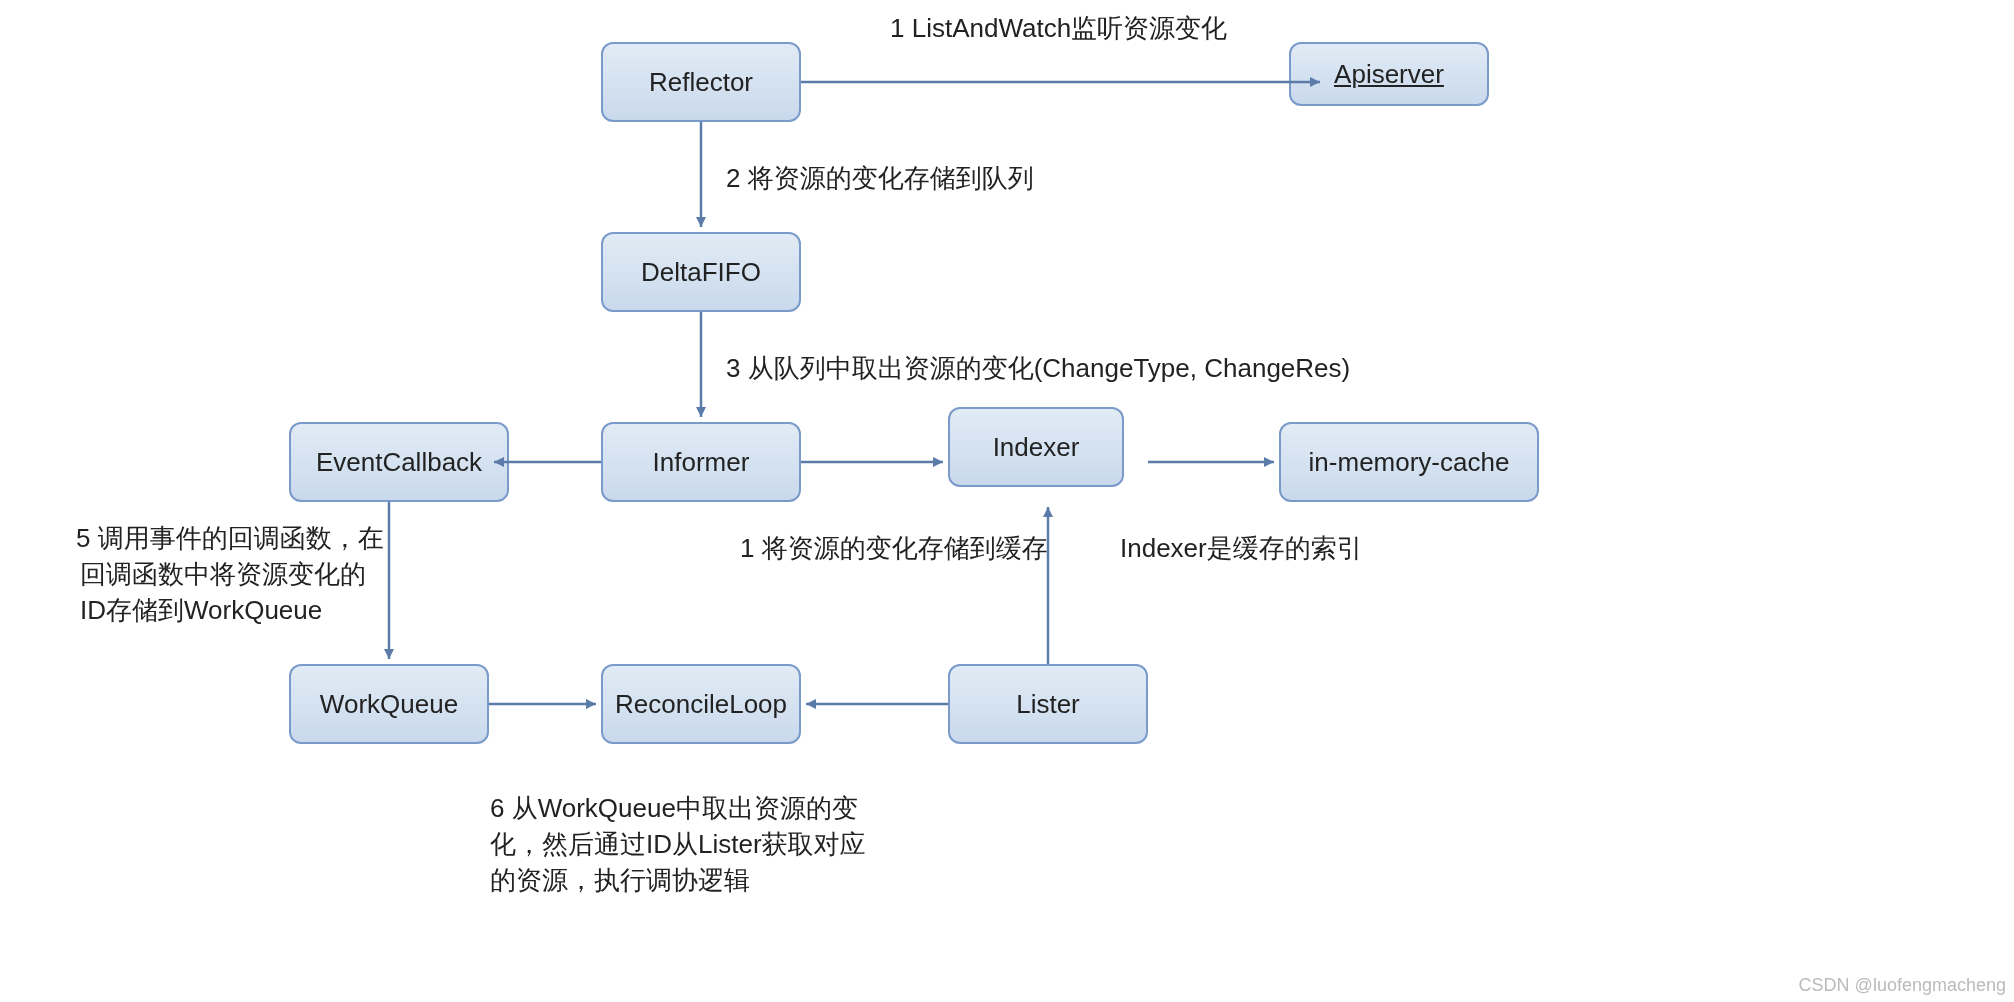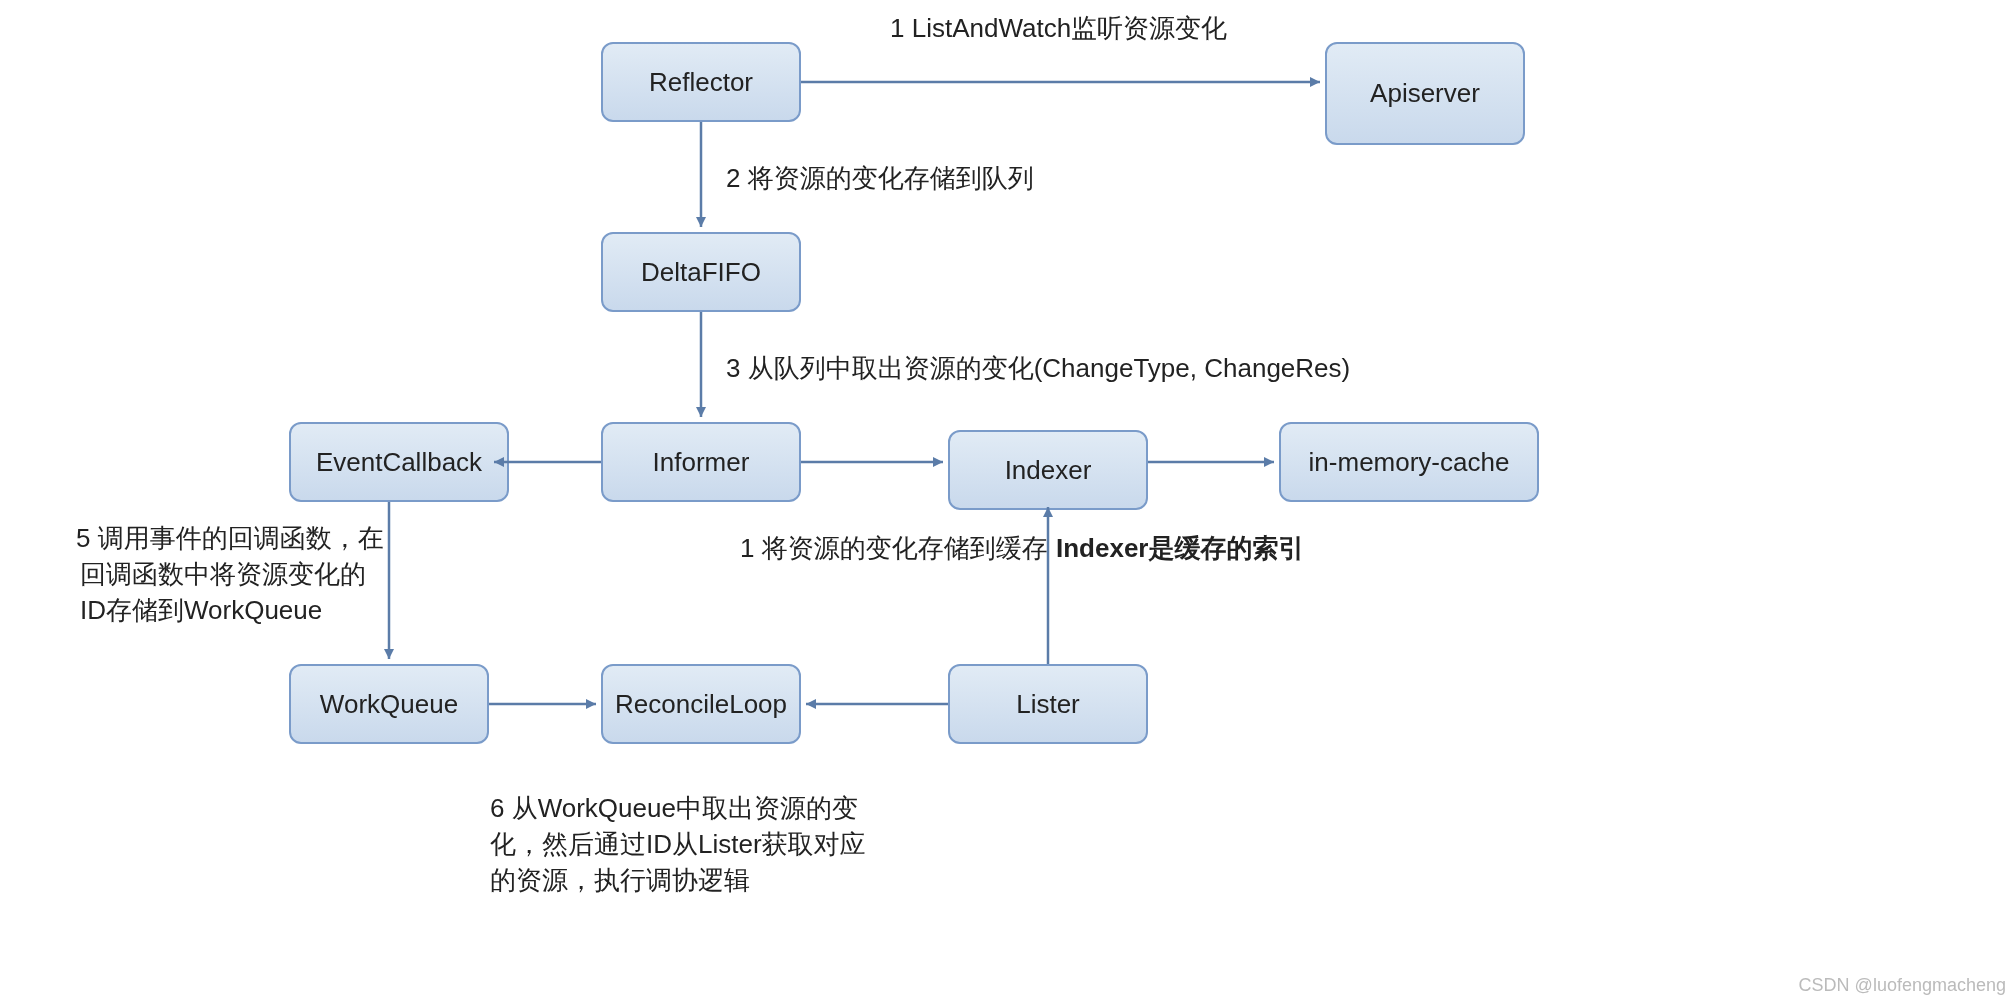--- a/index.html
+++ b/index.html
@@ -43,35 +43,35 @@
     top: 0; left: 0;
     width: 2014px;
     height: 1002px;
     pointer-events: none;
   }
 </style>
 </head>
 <body>
 
 <div class="node" style="left:601px; top:42px; width:200px; height:80px;">Reflector</div>
-<div class="node" style="left:1325px; top:42px; width:200px; height:103px;">Apiserver</div>
+<div class="node" style="left:1289px; top:42px; width:200px; height:64px;text-decoration:underline;">Apiserver</div>
 <div class="node" style="left:601px; top:232px; width:200px; height:80px;">DeltaFIFO</div>
 <div class="node" style="left:601px; top:422px; width:200px; height:80px;">Informer</div>
 <div class="node" style="left:289px; top:422px; width:220px; height:80px;">EventCallback</div>
-<div class="node" style="left:948px; top:430px; width:200px; height:80px;">Indexer</div>
+<div class="node" style="left:948px; top:407px; width:176px; height:80px;">Indexer</div>
 <div class="node" style="left:1279px; top:422px; width:260px; height:80px;">in-memory-cache</div>
 <div class="node" style="left:289px; top:664px; width:200px; height:80px;">WorkQueue</div>
 <div class="node" style="left:601px; top:664px; width:200px; height:80px;">ReconcileLoop</div>
 <div class="node" style="left:948px; top:664px; width:200px; height:80px;">Lister</div>
 
 <div class="label" style="left:890px; top:10px;">1 ListAndWatch监听资源变化</div>
 <div class="label" style="left:726px; top:160px;">2 将资源的变化存储到队列</div>
 <div class="label" style="left:726px; top:350px;text-align:right;">3 从队列中取出资源的变化(ChangeType, ChangeRes)</div>
 <div class="label" style="left:740px; top:530px;">1 将资源的变化存储到缓存</div>
-<div class="label" style="left:1056px; top:530px;font-weight:bold;">Indexer是缓存的索引</div>
+<div class="label" style="left:1120px; top:530px;">Indexer是缓存的索引</div>
 <div class="label" style="left:76px; top:520px;">5 调用事件的回调函数，在</div>
 <div class="label" style="left:80px; top:556px;">回调函数中将资源变化的</div>
 <div class="label" style="left:80px; top:592px;">ID存储到WorkQueue</div>
 <div class="label" style="left:490px; top:790px;">6 从WorkQueue中取出资源的变</div>
 <div class="label" style="left:490px; top:826px;">化，然后通过ID从Lister获取对应</div>
 <div class="label" style="left:490px; top:862px;">的资源，执行调协逻辑</div>
 
 <svg class="edges">
 <defs>
   <marker id="arrow" markerWidth="12" markerHeight="12" refX="10" refY="5" orient="auto" markerUnits="userSpaceOnUse">

